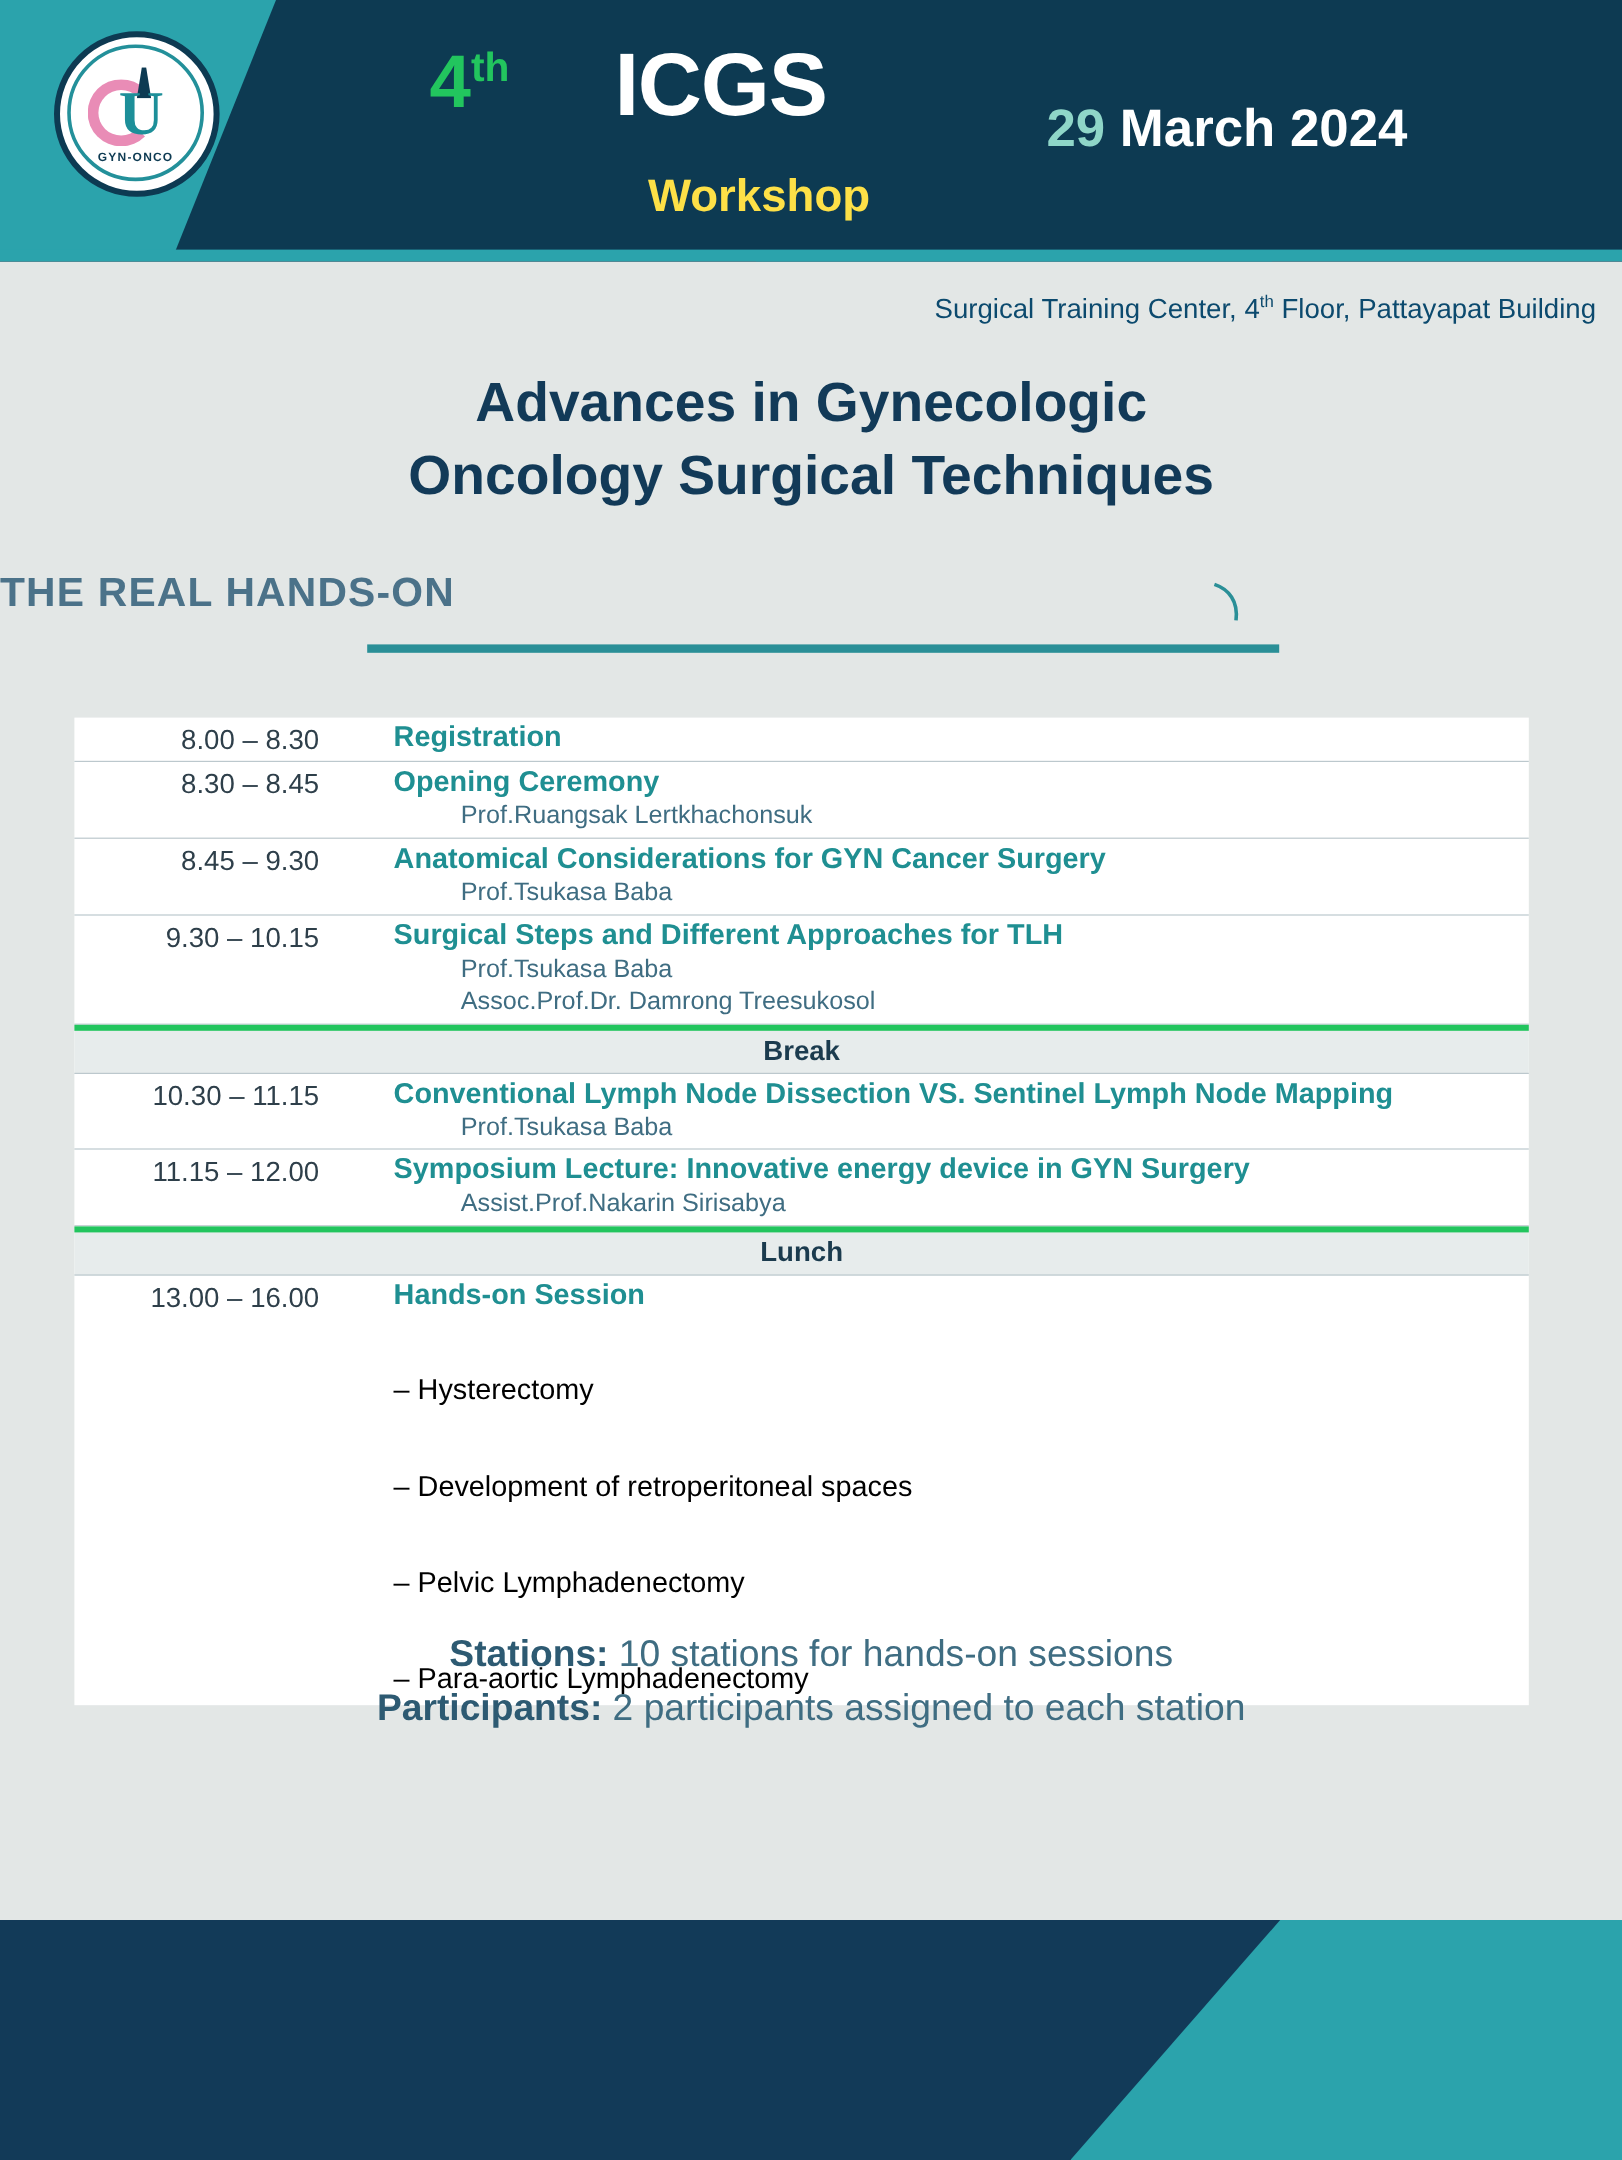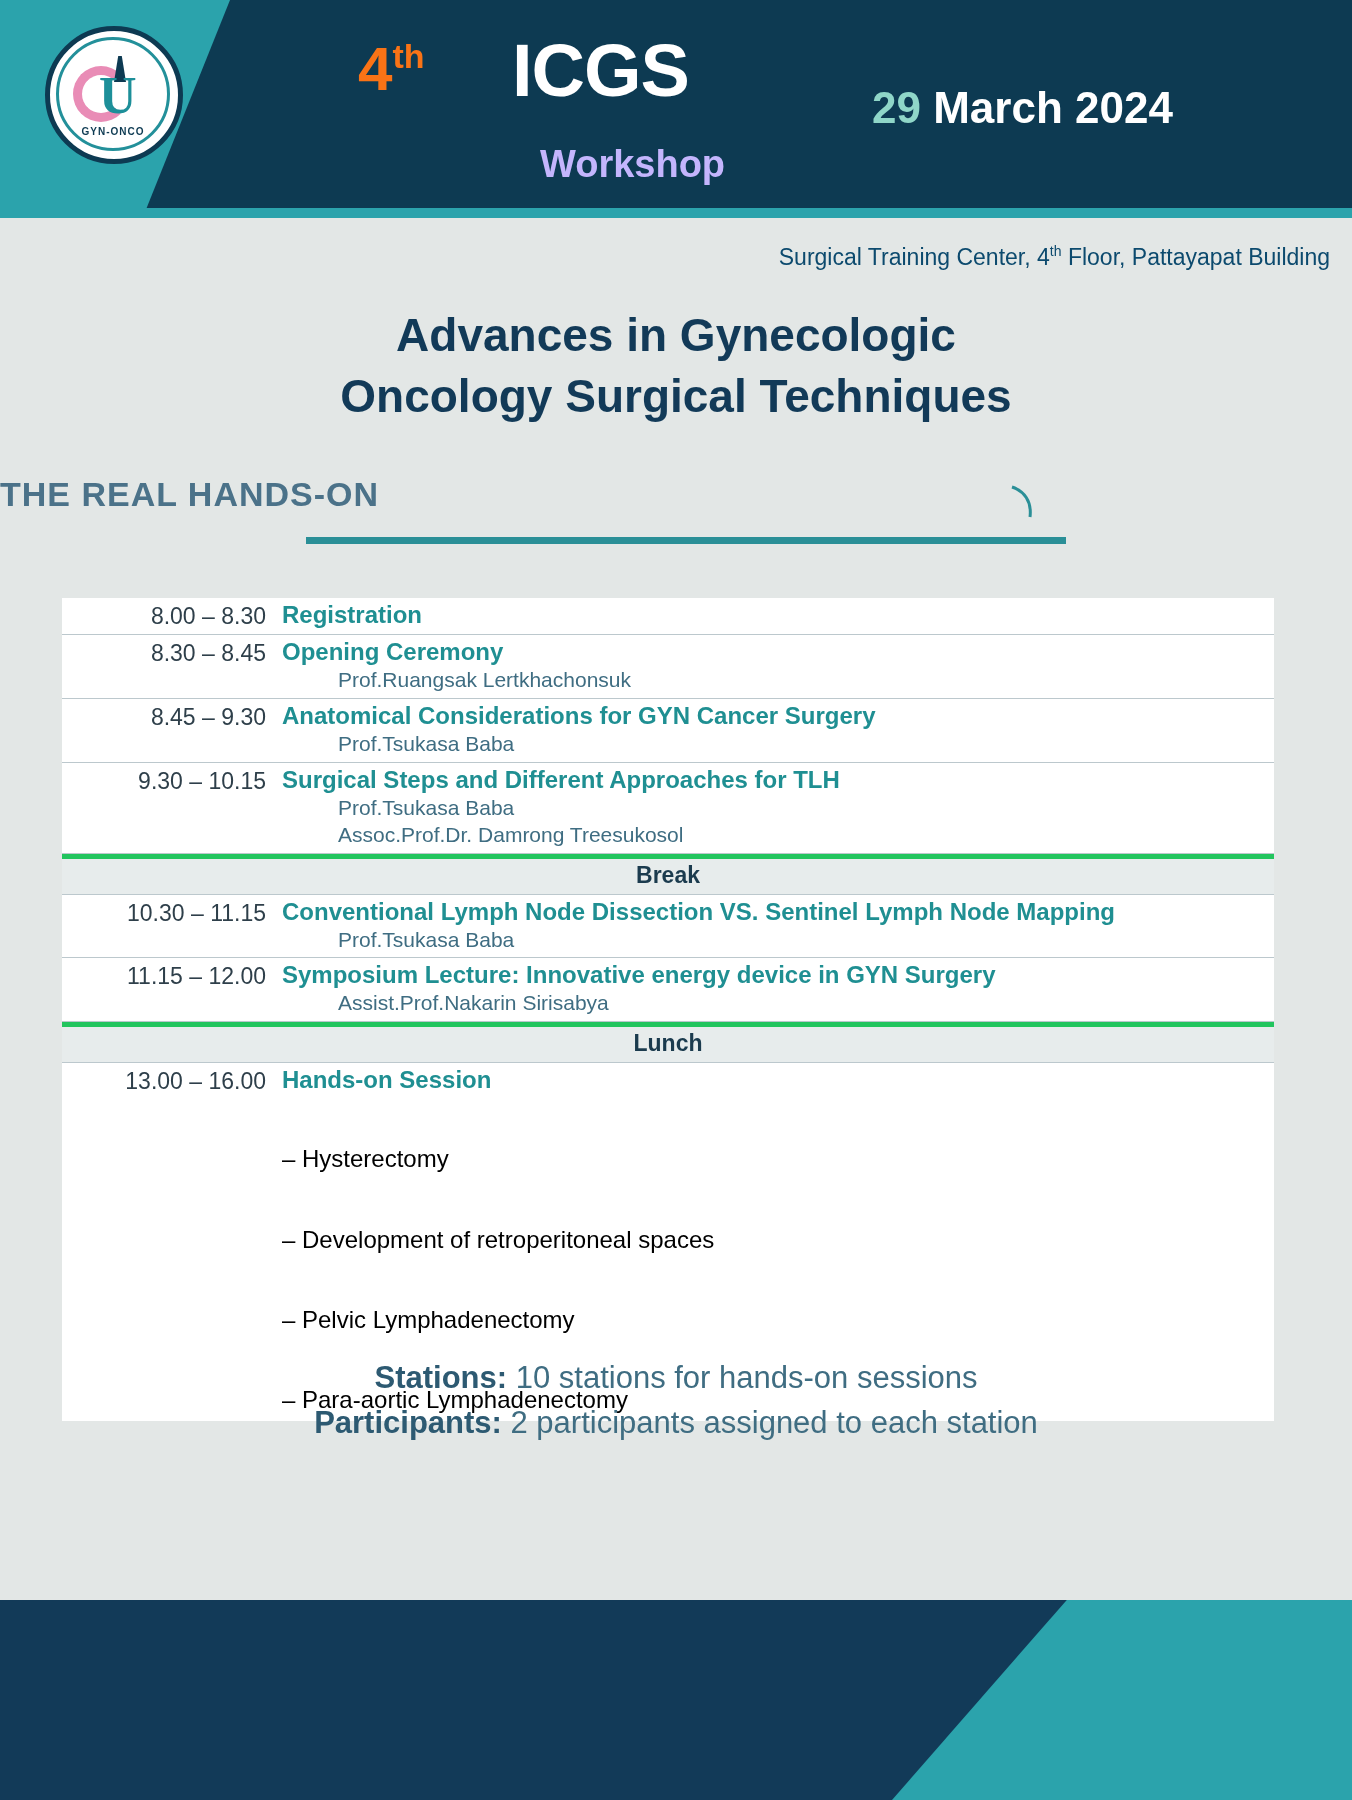--- a/index.html
+++ b/index.html
@@ -111,21 +111,21 @@
     letter-spacing: 1px;
     color: #0d3a52;
     font-weight: bold;
     font-family: "Liberation Sans", sans-serif;
   }
 
   .title-4th {
     position: absolute;
     left: 358px;
     top: 38px;
-    color: #f97316;
+    color: #22c55e;
     font-size: 62px;
     font-weight: bold;
     font-family: "Liberation Sans", sans-serif;
     line-height: 1;
   }
   .title-4th sup {
     font-size: 34px;
     vertical-align: super;
   }
   .title-icgs {
@@ -136,21 +136,21 @@
     font-size: 74px;
     font-weight: bold;
     font-family: "Liberation Sans", sans-serif;
     line-height: 1;
     letter-spacing: -1px;
   }
   .title-workshop {
     position: absolute;
     left: 540px;
     top: 145px;
-    color: #c4b5fd;
+    color: #fde047;
     font-size: 38px;
     font-weight: bold;
     font-family: "Liberation Sans", sans-serif;
     line-height: 1;
   }
   .header-date {
     position: absolute;
     left: 872px;
     top: 86px;
     font-size: 44px;
@@ -220,20 +220,21 @@
     left: 62px;
     top: 598px;
     width: 1212px;
     background: #ffffff;
     font-family: "Liberation Sans", sans-serif;
   }
   .row {
     display: flex;
     border-bottom: 1px solid #bcc8cd;
     padding: 2px 0 4px 0;
+    gap: 46px;
   }
   .row:last-child { border-bottom: none; }
   .time {
     width: 220px;
     flex: none;
     text-align: right;
     padding-right: 16px;
     font-size: 23px;
     color: #2e3f4a;
     padding-top: 3px;

